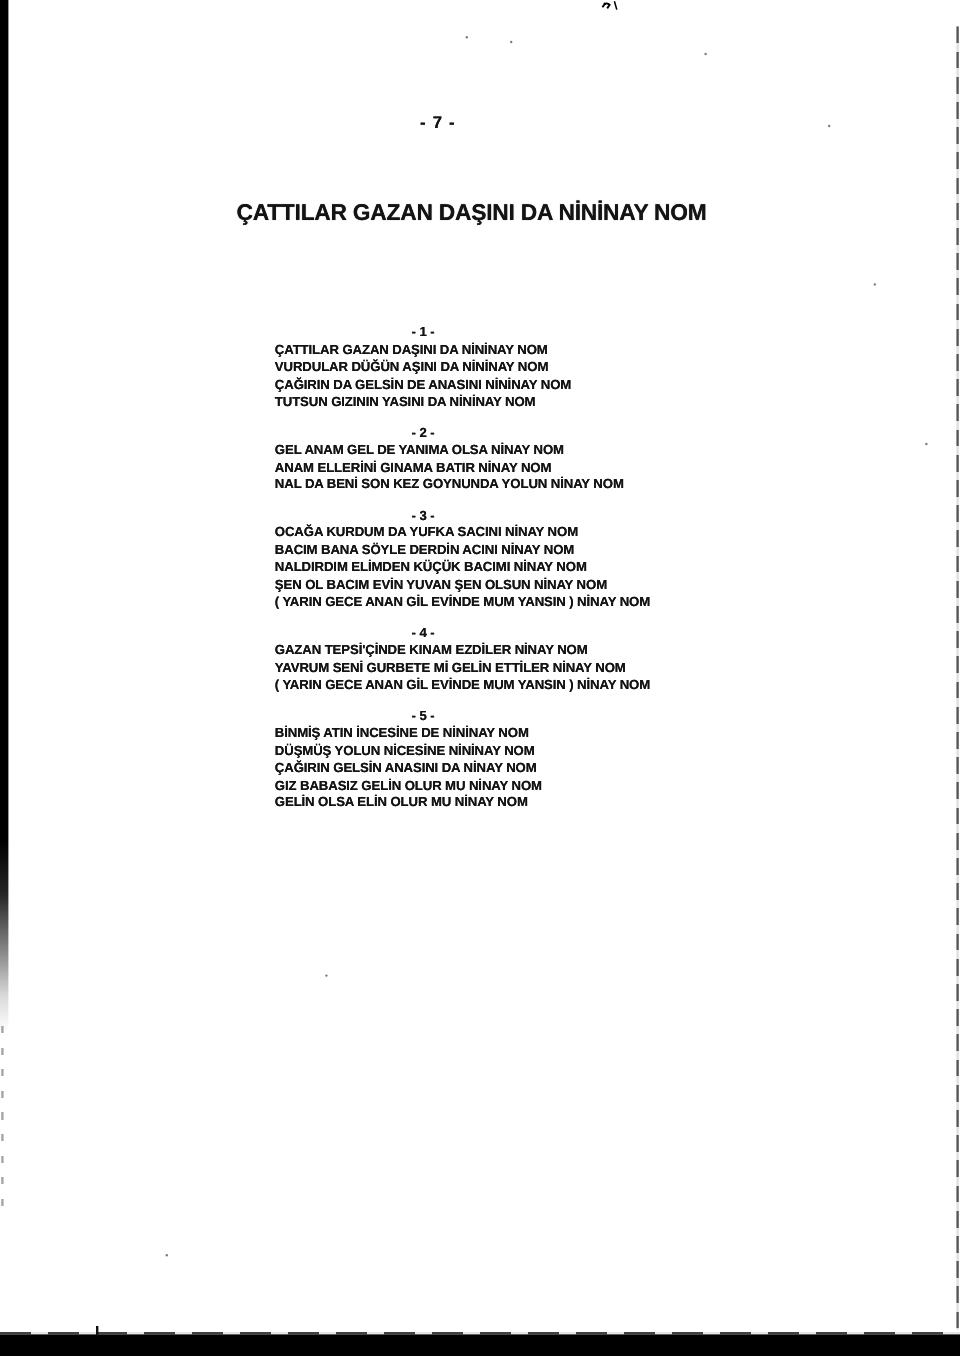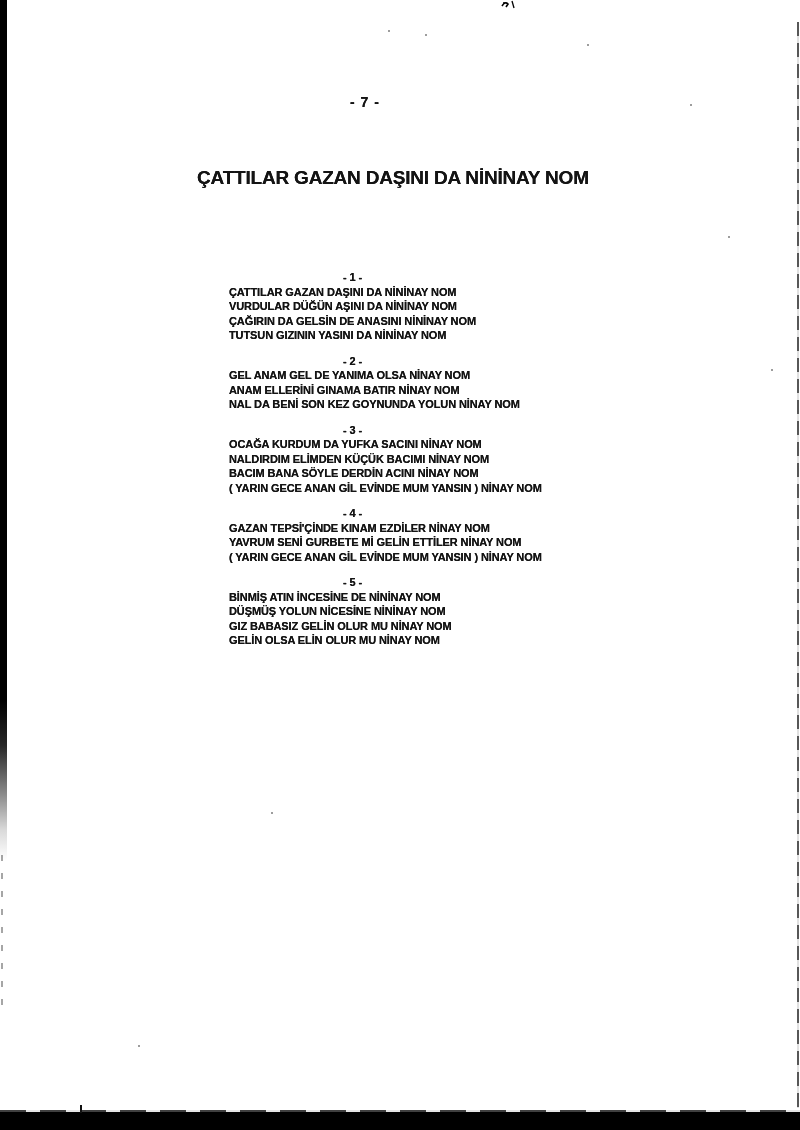--- a/index.html
+++ b/index.html
@@ -109,34 +109,36 @@
   <div class="stanza">
     <div class="stanza-label">- 2 -</div>
   <div class="lyric-line">GEL ANAM GEL DE YANIMA OLSA NİNAY NOM</div>
         <div class="lyric-line">ANAM ELLERİNİ GINAMA BATIR NİNAY NOM</div>
         <div class="lyric-line">NAL DA BENİ SON KEZ GOYNUNDA YOLUN NİNAY NOM</div>
       </div>
 
   <div class="stanza">
     <div class="stanza-label">- 3 -</div>
   <div class="lyric-line">OCAĞA KURDUM DA YUFKA SACINI NİNAY NOM</div>
+        <div class="lyric-line">BACIM BANA SÖYLE DERDİN ACINI NİNAY NOM</div>
         <div class="lyric-line">NALDIRDIM ELİMDEN KÜÇÜK BACIMI NİNAY NOM</div>
-        <div class="lyric-line">BACIM BANA SÖYLE DERDİN ACINI NİNAY NOM</div>
+        <div class="lyric-line">ŞEN OL BACIM EVİN YUVAN ŞEN OLSUN NİNAY NOM</div>
         <div class="lyric-line">( YARIN GECE ANAN GİL EVİNDE MUM YANSIN ) NİNAY NOM</div>
       </div>
 
   <div class="stanza">
     <div class="stanza-label">- 4 -</div>
   <div class="lyric-line">GAZAN TEPSİ'ÇİNDE KINAM EZDİLER NİNAY NOM</div>
         <div class="lyric-line">YAVRUM SENİ GURBETE Mİ GELİN ETTİLER NİNAY NOM</div>
         <div class="lyric-line">( YARIN GECE ANAN GİL EVİNDE MUM YANSIN ) NİNAY NOM</div>
       </div>
 
   <div class="stanza">
     <div class="stanza-label">- 5 -</div>
   <div class="lyric-line">BİNMİŞ ATIN İNCESİNE DE NİNİNAY NOM</div>
         <div class="lyric-line">DÜŞMÜŞ YOLUN NİCESİNE NİNİNAY NOM</div>
+        <div class="lyric-line">ÇAĞIRIN GELSİN ANASINI DA NİNAY NOM</div>
         <div class="lyric-line">GIZ BABASIZ GELİN OLUR MU NİNAY NOM</div>
         <div class="lyric-line">GELİN OLSA ELİN OLUR MU NİNAY NOM</div>
       </div>
 </div>
 
 </div>
 
 </body></html>

